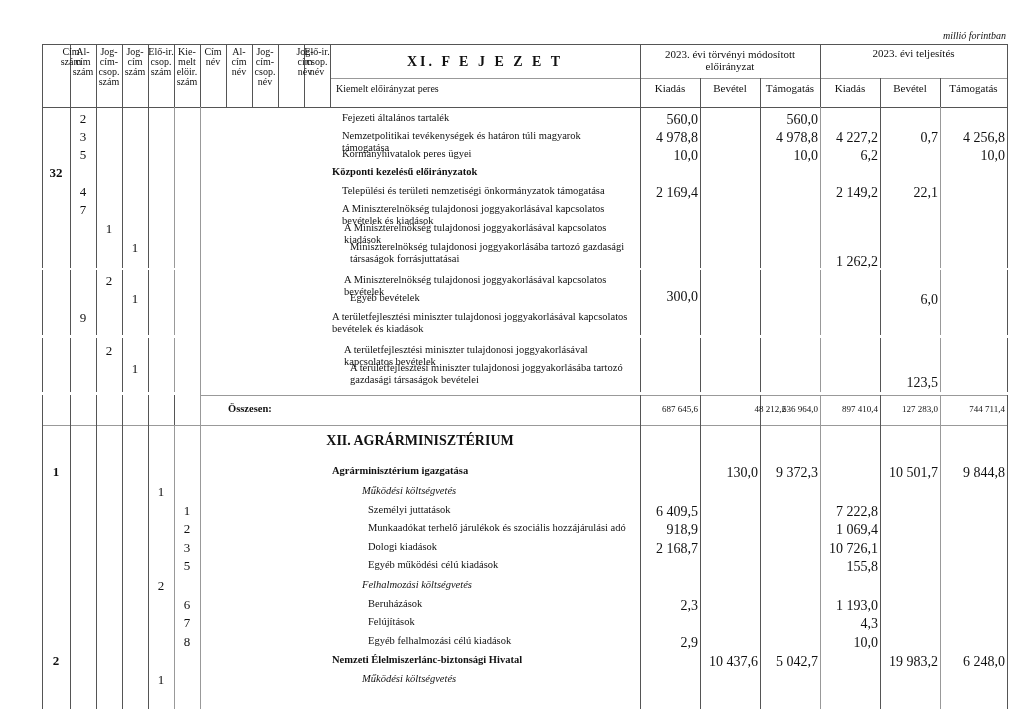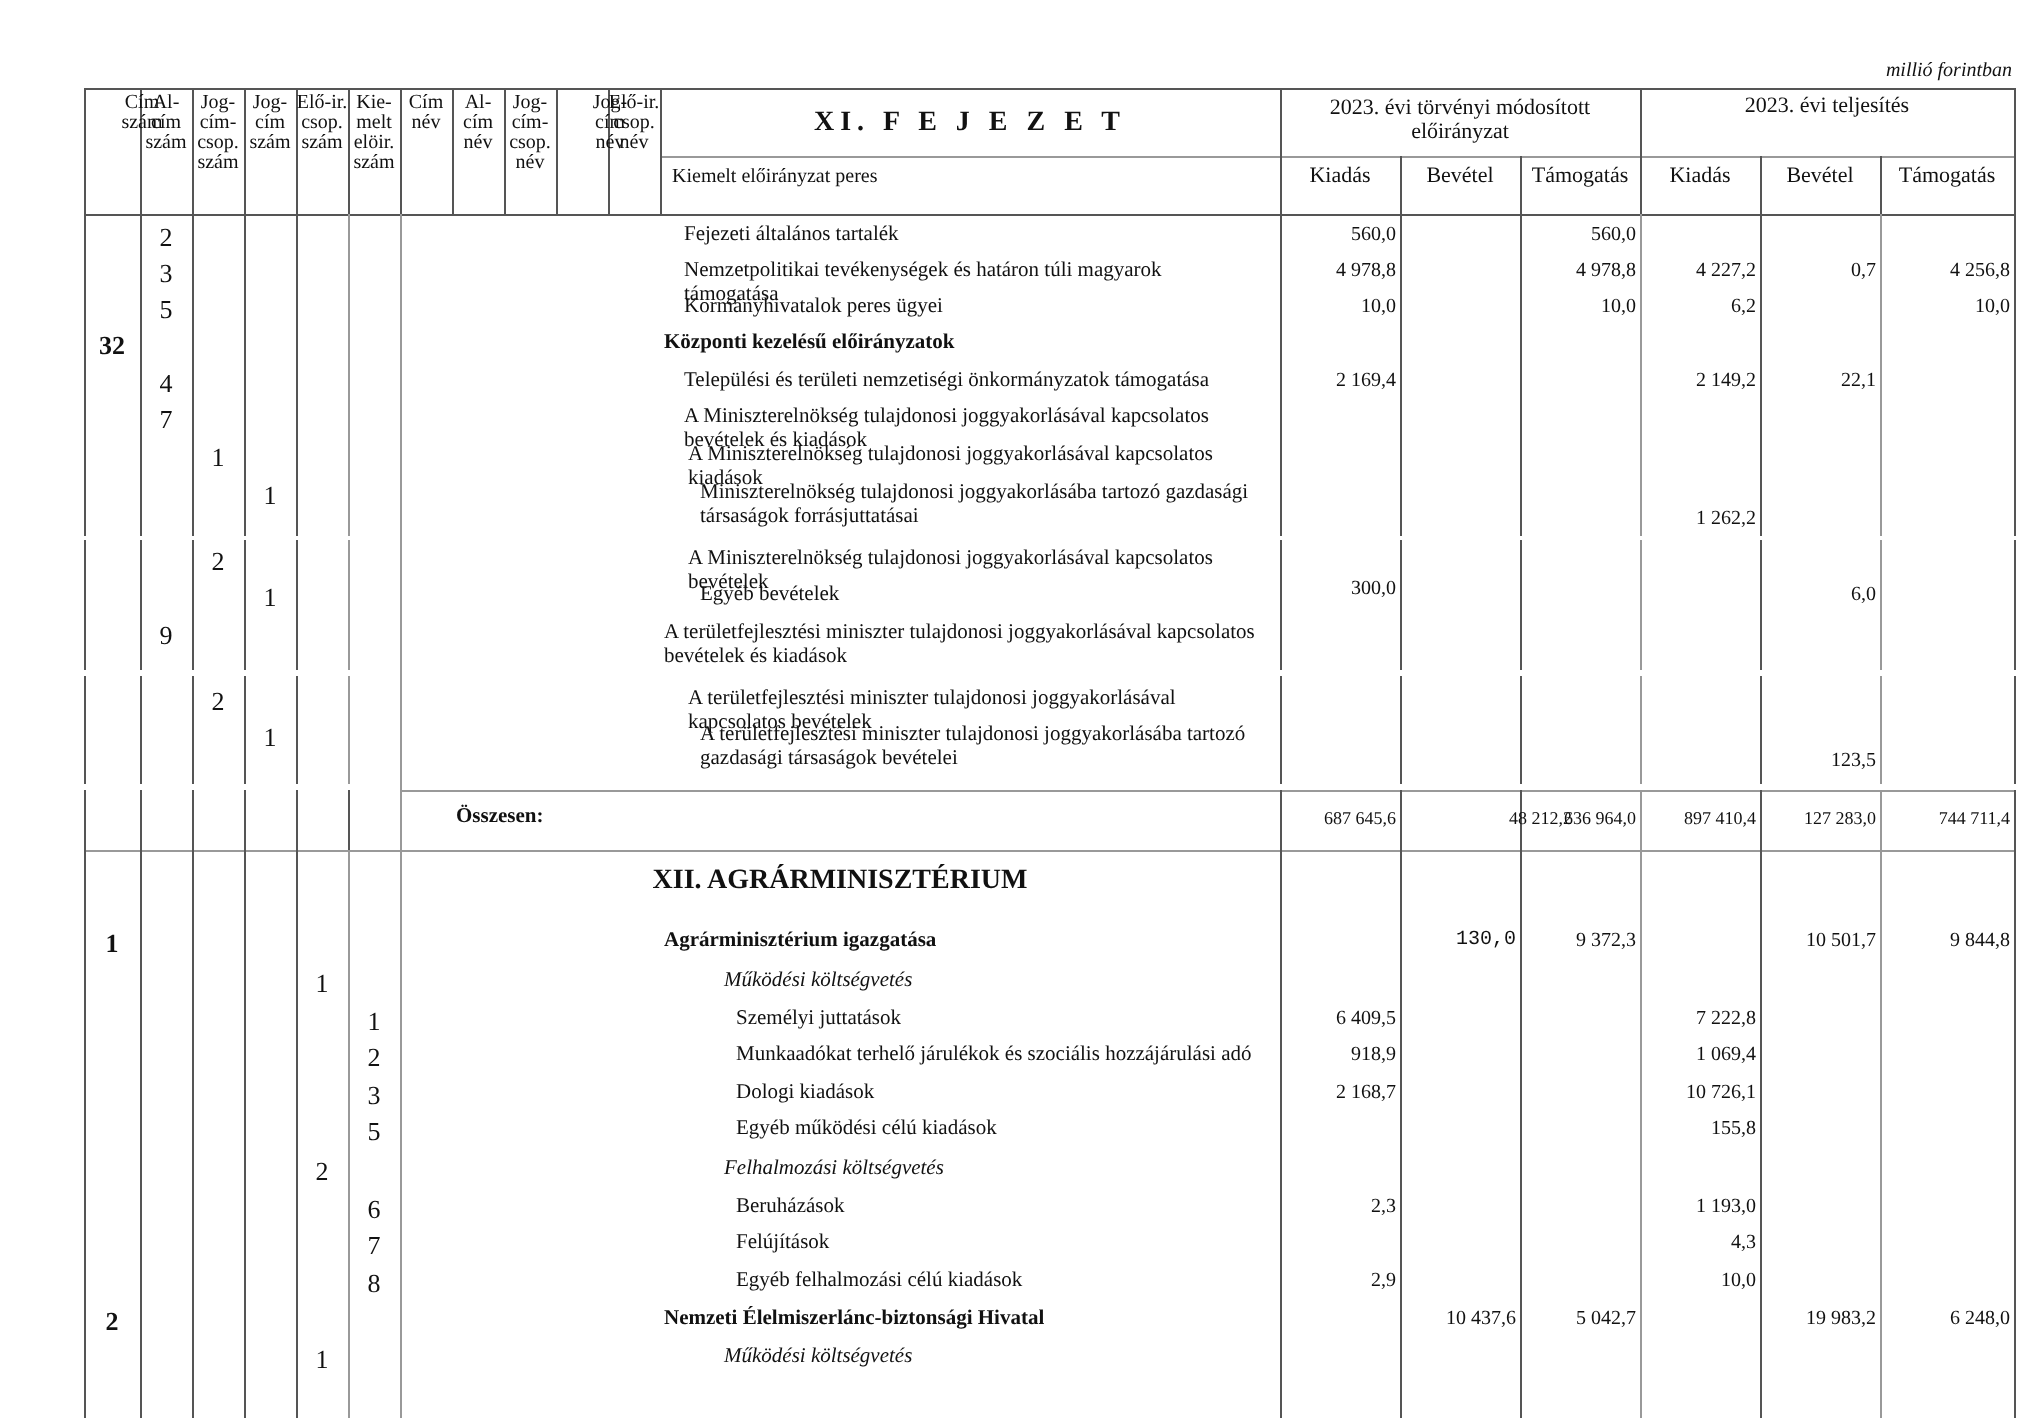--- a/index.html
+++ b/index.html
@@ -5,21 +5,21 @@
   html, body { margin:0; padding:0; background:#fff; }
   body { width:1020px; height:709px; position:relative; overflow:hidden;
          font-family:"Liberation Serif", "DejaVu Serif", serif; color:#111; }
   .unit { position:absolute; right:14px; top:30px; font-size:10px; font-style:italic; }
   .vline { position:absolute; width:1px; background:#555; }
   .vline.light { background:#999; }
   .hline { position:absolute; height:1px; background:#555; }
   .hline.light { background:#999; }
   .hcell { position:absolute; font-size:10px; line-height:10px; text-align:center; }
   .title-fej { position:absolute; font-weight:bold; font-size:14px; letter-spacing:3px; text-align:center; }
-  .num { position:absolute; font-size:10px; text-align:right; width:62px; }
+  .num { position:absolute; font-size:14px; text-align:right; width:62px; }
   .code { position:absolute; font-size:13px; text-align:center; }
   .code.bold { font-weight:bold; }
   .name { position:absolute; font-size:10.5px; line-height:12px; white-space:normal; }
   .name.bold { font-weight:bold; }
   .name.ital { font-style:italic; }
   .tot { position:absolute; font-size:9px; text-align:right; width:62px; font-family:"Liberation Sans Narrow","Liberation Serif",serif; }
 </style>
 </head>
 <body>
 
@@ -189,21 +189,21 @@
     <div class="vline light" style="left: 200px; top: 425px; height: 284px;"></div>
     <div class="vline" style="left: 640px; top: 425px; height: 284px;"></div>
     <div class="vline" style="left: 700px; top: 425px; height: 284px;"></div>
     <div class="vline" style="left: 760px; top: 425px; height: 284px;"></div>
     <div class="vline light" style="left: 820px; top: 425px; height: 284px;"></div>
     <div class="vline" style="left: 880px; top: 425px; height: 284px;"></div>
     <div class="vline light" style="left: 940px; top: 425px; height: 284px;"></div>
     <div class="vline" style="left: 1007px; top: 425px; height: 284px;"></div>
     <div class="code bold" style="left: 42px; top: 464px; width: 28px;">1</div>
     <div class="name bold" style="left: 332px; top: 465px; width: 296px;">Agrárminisztérium igazgatása</div>
-    <div class="num" style="left: 696px; top: 465px; font-family: Liberation Mono, monospace;">130,0</div>
+    <div class="num" style="left: 696px; top: 465px;">130,0</div>
     <div class="num" style="left: 756px; top: 465px;">9 372,3</div>
     <div class="num" style="left: 876px; top: 465px;">10 501,7</div>
     <div class="num" style="left: 943px; top: 465px;">9 844,8</div>
     <div class="code" style="left: 148px; top: 484px; width: 26px;">1</div>
     <div class="name ital" style="left: 362px; top: 485px; width: 266px;">Működési költségvetés</div>
     <div class="code" style="left: 174px; top: 503px; width: 26px;">1</div>
     <div class="name" style="left: 368px; top: 504px; width: 260px;">Személyi juttatások</div>
     <div class="num" style="left: 636px; top: 504px;">6 409,5</div>
     <div class="num" style="left: 816px; top: 504px;">7 222,8</div>
     <div class="code" style="left: 174px; top: 521px; width: 26px;">2</div>

